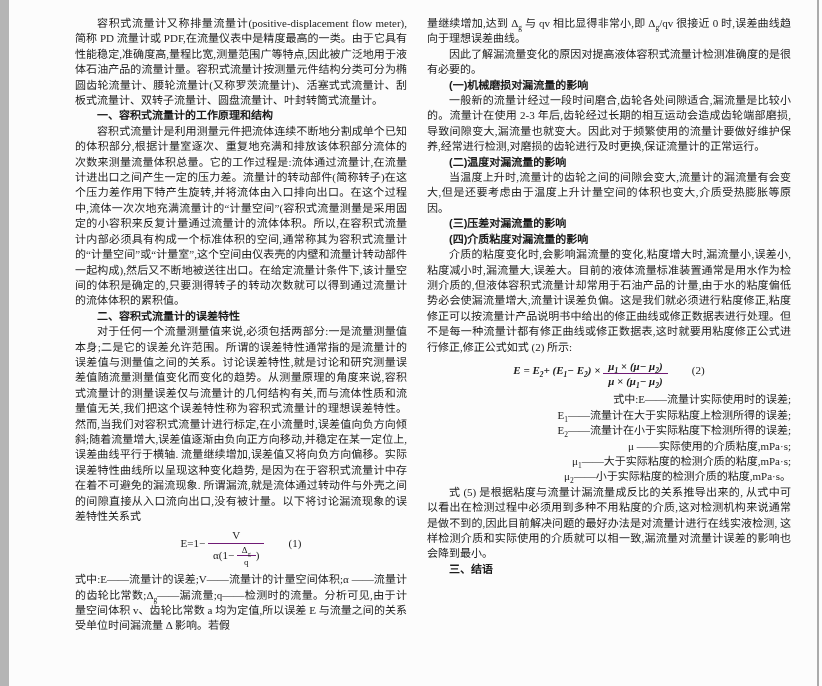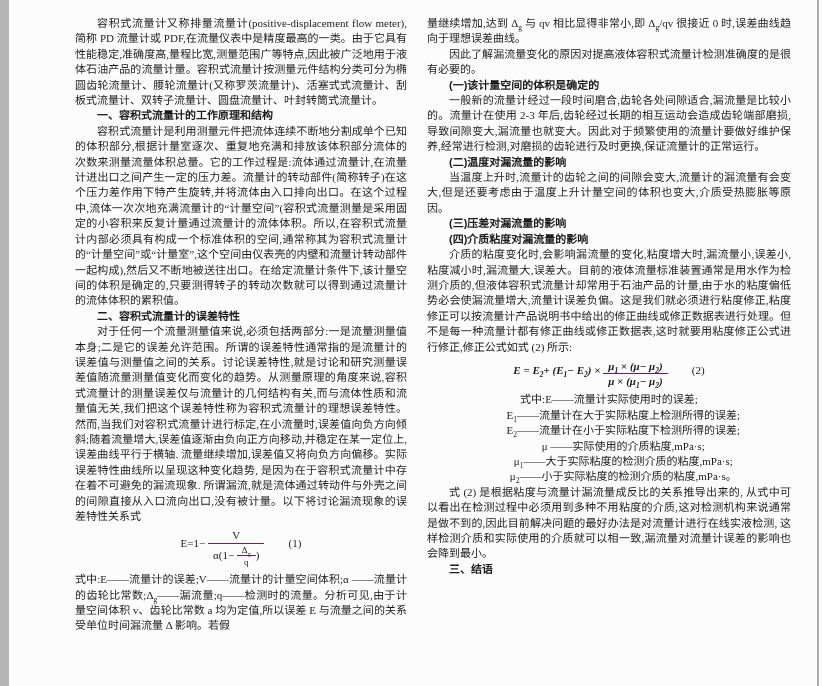--- a/index.html
+++ b/index.html
@@ -18,21 +18,21 @@
   }
   #col-left{left:75px;width:332px;}
   #col-right{left:427px;width:364px;}
   .para{text-indent:2em;margin:0;}
   .para.noindent{text-indent:0;}
   .heading{
     font-family:"Liberation Sans","DejaVu Sans",sans-serif;
     font-weight:700;text-indent:2em;margin:0;
   }
   .list{margin:0;}
-  .list-item{padding-left:2.6em;text-align:center;}
+  .list-item{padding-left:2.6em;text-align:right;}
   .list-item.lead{padding-left:0;}
   .formula{
     text-align:center;text-indent:0;margin:5px 0 4px 0;
     line-height:1.2;
   }
   .formula .fexp{font-style:normal;}
   .formula.fbold .fexp{font-style:italic;font-weight:700;}
   .ftag{margin-left:2.2em;font-style:normal;font-weight:400;}
   .frac{display:inline-block;vertical-align:-1.05em;text-align:center;line-height:1.2;}
   .frac>.num{display:block;padding:0 5px;}
@@ -51,31 +51,31 @@
     <div class="heading">一、容积式流量计的工作原理和结构</div>
     <div class="para">容积式流量计是利用测量元件把流体连续不断地分割成单个已知的体积部分,根据计量室逐次、重复地充满和排放该体积部分流体的次数来测量流量体积总量。它的工作过程是:流体通过流量计,在流量计进出口之间产生一定的压力差。流量计的转动部件(简称转子)在这个压力差作用下特产生旋转,并将流体由入口排向出口。在这个过程中,流体一次次地充满流量计的“计量空间”(容积式流量测量是采用固定的小容积来反复计量通过流量计的流体体积。所以,在容积式流量计内部必须具有构成一个标准体积的空间,通常称其为容积式流量计的“计量空间”或“计量室”,这个空间由仪表壳的内壁和流量计转动部件一起构成),然后又不断地被送往出口。在给定流量计条件下,该计量空间的体积是确定的,只要测得转子的转动次数就可以得到通过流量计的流体体积的累积值。</div>
     <div class="heading">二、容积式流量计的误差特性</div>
     <div class="para">对于任何一个流量测量值来说,必须包括两部分:一是流量测量值本身;二是它的误差允许范围。所谓的误差特性通常指的是流量计的误差值与测量值之间的关系。讨论误差特性,就是讨论和研究测量误差值随流量测量值变化而变化的趋势。从测量原理的角度来说,容积式流量计的测量误差仅与流量计的几何结构有关,而与流体性质和流量值无关,我们把这个误差特性称为容积式流量计的理想误差特性。然而,当我们对容积式流量计进行标定,在小流量时,误差值向负方向倾斜;随着流量增大,误差值逐渐由负向正方向移动,并稳定在某一定位上,误差曲线平行于横轴. 流量继续增加,误差值又将向负方向偏移。实际误差特性曲线所以呈现这种变化趋势, 是因为在于容积式流量计中存在着不可避免的漏流现象. 所谓漏流,就是流体通过转动件与外壳之间的间隙直接从入口流向出口,没有被计量。以下将讨论漏流现象的误差特性关系式</div>
     <div class="formula"><span class="fexp">E=1− <span class="frac"><span class="num">V</span><span class="den">α(1− <span class="frac"><span class="num">Δ<sub>g</sub></span><span class="den">q</span></span>)</span></span></span><span class="ftag">(1)</span></div>
     <div class="para noindent">式中:E——流量计的误差;V——流量计的计量空间体积;α ——流量计的齿轮比常数;Δ<sub>g</sub>——漏流量;q——检测时的流量。分析可见,由于计量空间体积 v、齿轮比常数 a 均为定值,所以误差 E 与流量之间的关系受单位时间漏流量 Δ 影响。若假</div>
   </div>
 <div id="col-right" class="col">
     <div class="para noindent">量继续增加,达到 Δ<sub>g</sub> 与 qv 相比显得非常小,即 Δ<sub>g</sub>/qv 很接近 0 时,误差曲线趋向于理想误差曲线。</div>
     <div class="para">因此了解漏流量变化的原因对提高液体容积式流量计检测准确度的是很有必要的。</div>
-    <div class="heading">(一)该计量空间的体积是确定的</div>
+    <div class="heading">(一)机械磨损对漏流量的影响</div>
     <div class="para">一般新的流量计经过一段时间磨合,齿轮各处间隙适合,漏流量是比较小的。流量计在使用 2-3 年后,齿轮经过长期的相互运动会造成齿轮端部磨损,导致间隙变大,漏流量也就变大。因此对于频繁使用的流量计要做好维护保养,经常进行检测,对磨损的齿轮进行及时更换,保证流量计的正常运行。</div>
     <div class="heading">(二)温度对漏流量的影响</div>
     <div class="para">当温度上升时,流量计的齿轮之间的间隙会变大,流量计的漏流量有会变大,但是还要考虑由于温度上升计量空间的体积也变大,介质受热膨胀等原因。</div>
     <div class="heading">(三)压差对漏流量的影响</div>
     <div class="heading">(四)介质粘度对漏流量的影响</div>
     <div class="para">介质的粘度变化时,会影响漏流量的变化,粘度增大时,漏流量小,误差小,粘度减小时,漏流量大,误差大。目前的液体流量标准装置通常是用水作为检测介质的,但液体容积式流量计却常用于石油产品的计量,由于水的粘度偏低势必会使漏流量增大,流量计误差负偏。这是我们就必须进行粘度修正,粘度修正可以按流量计产品说明书中给出的修正曲线或修正数据表进行处理。但不是每一种流量计都有修正曲线或修正数据表,这时就要用粘度修正公式进行修正,修正公式如式 (2) 所示:</div>
     <div class="formula fbold"><span class="fexp">E = E<sub>2</sub>+ (E<sub>1</sub>− E<sub>2</sub>) × <span class="frac"><span class="num">μ<sub>1</sub> × (μ− μ<sub>2</sub>)</span><span class="den">μ × (μ<sub>1</sub>− μ<sub>2</sub>)</span></span></span><span class="ftag">(2)</span></div>
     <div class="list">
       <div class="list-item lead">式中:E——流量计实际使用时的误差;</div>
       <div class="list-item">E<sub>1</sub>——流量计在大于实际粘度上检测所得的误差;</div>
       <div class="list-item">E<sub>2</sub>——流量计在小于实际粘度下检测所得的误差;</div>
       <div class="list-item">μ ——实际使用的介质粘度,mPa·s;</div>
       <div class="list-item">μ<sub>1</sub>——大于实际粘度的检测介质的粘度,mPa·s;</div>
       <div class="list-item">μ<sub>2</sub>——小于实际粘度的检测介质的粘度,mPa·s。</div>
     </div>
-    <div class="para">式 (2) 是根据粘度与流量计漏流量成反比的关系推导出来的, 从式中可以看出在检测过程中必须用到多种不用粘度的介质,这对检测机构来说通常是做不到的,因此目前解决问题的最好办法是对流量计进行在线实液检测, 这样检测介质和实际使用的介质就可以相一致,漏流量对流量计误差的影响也会降到最小。</div>
+    <div class="para">式 (5) 是根据粘度与流量计漏流量成反比的关系推导出来的, 从式中可以看出在检测过程中必须用到多种不用粘度的介质,这对检测机构来说通常是做不到的,因此目前解决问题的最好办法是对流量计进行在线实液检测, 这样检测介质和实际使用的介质就可以相一致,漏流量对流量计误差的影响也会降到最小。</div>
     <div class="heading">三、结语</div>
   </div>
 
 </body></html>

